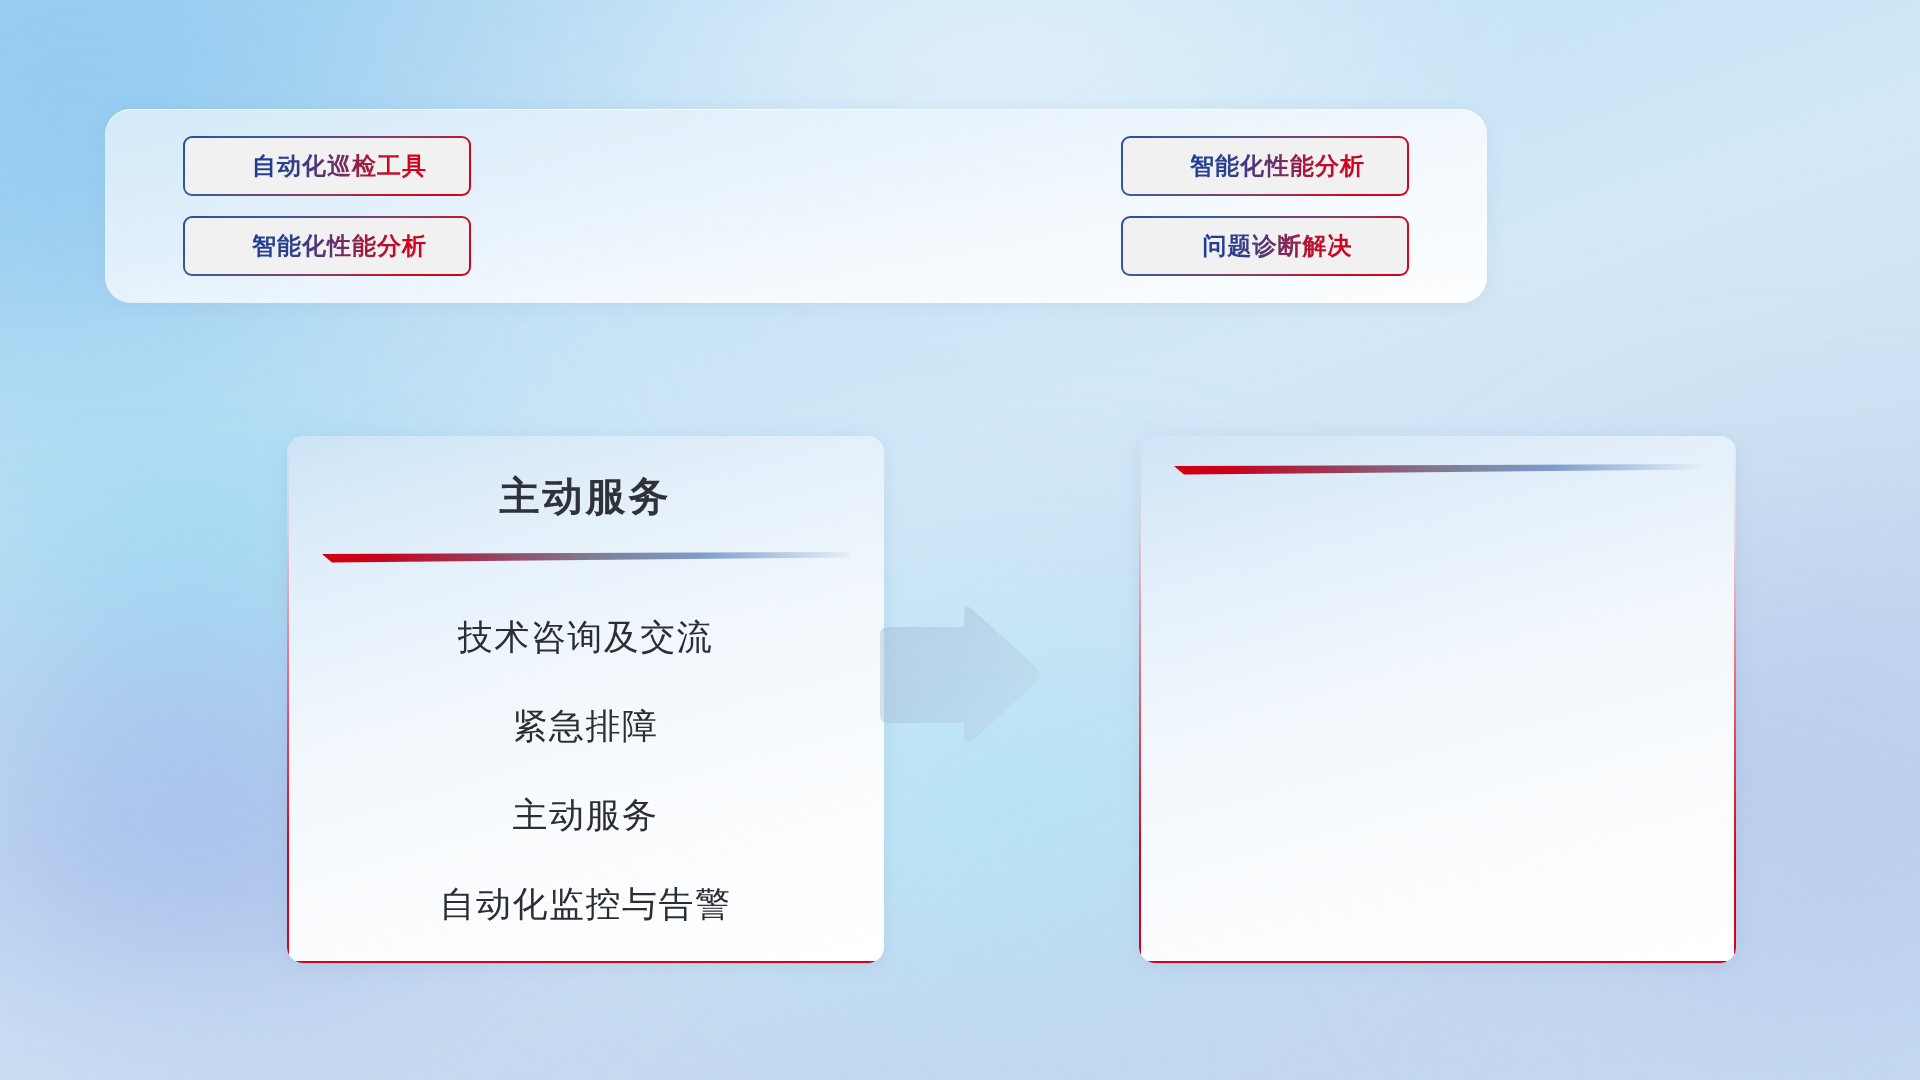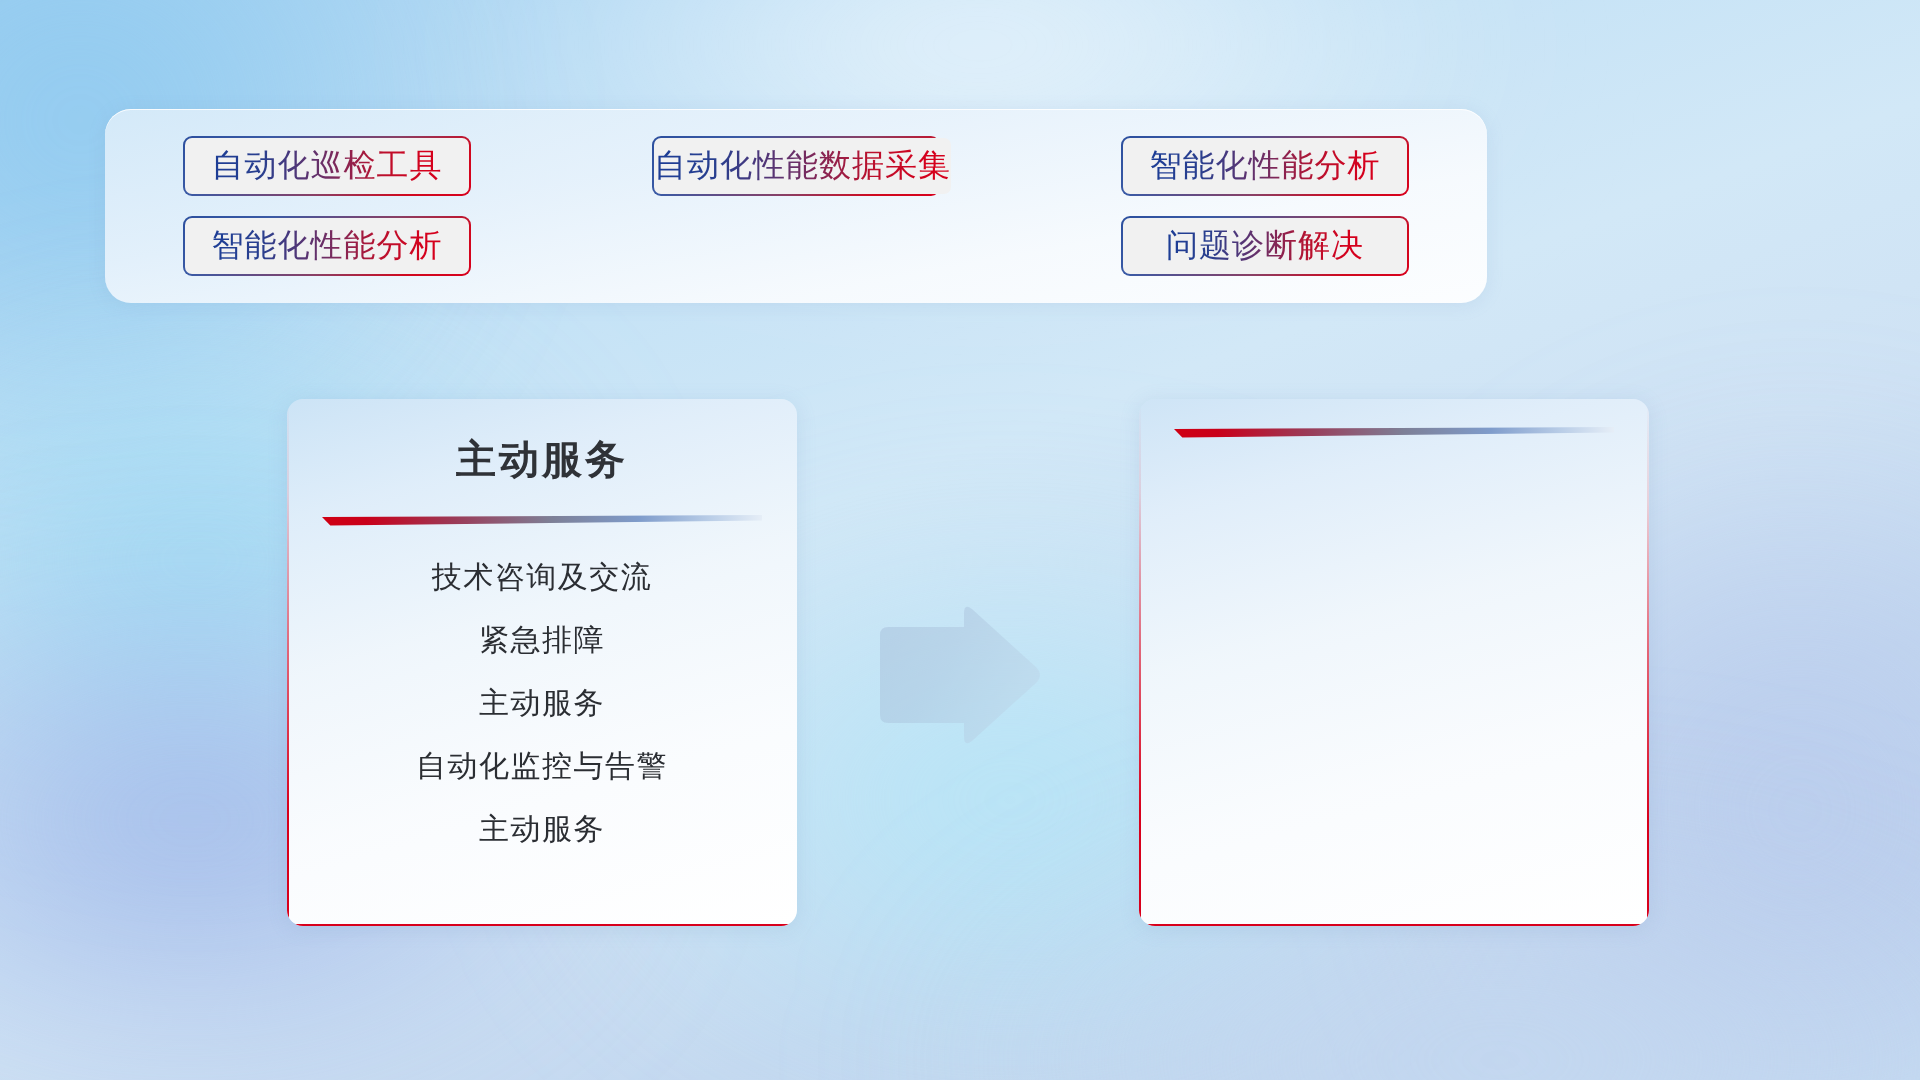--- a/index.html
+++ b/index.html
@@ -83,41 +83,42 @@
     background:linear-gradient(145deg,#2c4f9e 0%, #3a5aa5 24%, #8a3f64 58%, #d0091f 82%, #d8001c 100%);
     display:flex;
   }
   .pill-inner {
     flex:1;
     border-radius:7px;
     background:#f1f1f1;
     display:flex; align-items:center; justify-content:center;
   }
   .pill-label {
-    font-size:32px;
-    font-weight:400;
+    font-size:24px;
+    font-weight:700;
     letter-spacing:1px;
     white-space:nowrap;
     background:linear-gradient(90deg,#1c3d96 0%, #2a3f8e 22%, #6b2f67 48%, #b8122f 72%, #d5001c 92%);
     -webkit-background-clip:text;
     background-clip:text;
     color:transparent;
+    margin-left:25px;
     -webkit-text-fill-color:transparent;
   }
 
   
   #arrow {
     position:absolute; left:872px; top:601px;
     width:170px; height:148px; z-index:2;
     opacity:0.42;
   }
 
   
   .card {
-    position:absolute; top:399px; width:510px; height:527px;
+    position:absolute; top:436px; width:597px; height:527px;
     border-radius:16px;
     background:linear-gradient(165deg,
       rgba(206,228,246,0.92) 0%,
       rgba(225,238,250,0.95) 18%,
       rgba(241,247,252,0.97) 42%,
       rgba(250,252,254,0.99) 68%,
       #ffffff 100%);
     box-shadow:0 3px 20px rgba(110,150,195,0.16);
     z-index:2;
     overflow:hidden;
@@ -154,24 +155,25 @@
     height:11px;
   }
   .card-list {
     position:relative;
     margin-top:34px;
     display:flex; flex-direction:column;
     align-items:center;
     gap:22px;
   }
   .card-list-item {
-    font-size:30px;
+    font-size:35px;
     color:#2b2e33;
     letter-spacing:1.5px;
     white-space:nowrap;
+    margin-top:20px;
   }
 </style>
 </head>
 <body>
 
 <div id="bg">
   <div class="bg-base"></div>
   <div class="bg-blob blob-blue-tl"></div>
   <div class="bg-blob blob-white-top"></div>
   <div class="bg-blob blob-cyan-l"></div>
@@ -180,25 +182,20 @@
   <div class="bg-blob blob-lav-r"></div>
   <div class="bg-blob blob-soft-br"></div>
 </div>
 
 <div id="top-panel">
 
   <div class="pill-row">
     <div class="pill">
       <div class="pill-inner">
         <span class="pill-label">自动化巡检工具</span>
-      </div>
-    </div>
-    <div class="pill">
-      <div class="pill-inner">
-        <span class="pill-label">自动化性能数据采集</span>
       </div>
     </div>
     <div class="pill">
       <div class="pill-inner">
         <span class="pill-label">智能化性能分析</span>
       </div>
     </div>
   </div>
 
   <div class="pill-row">

